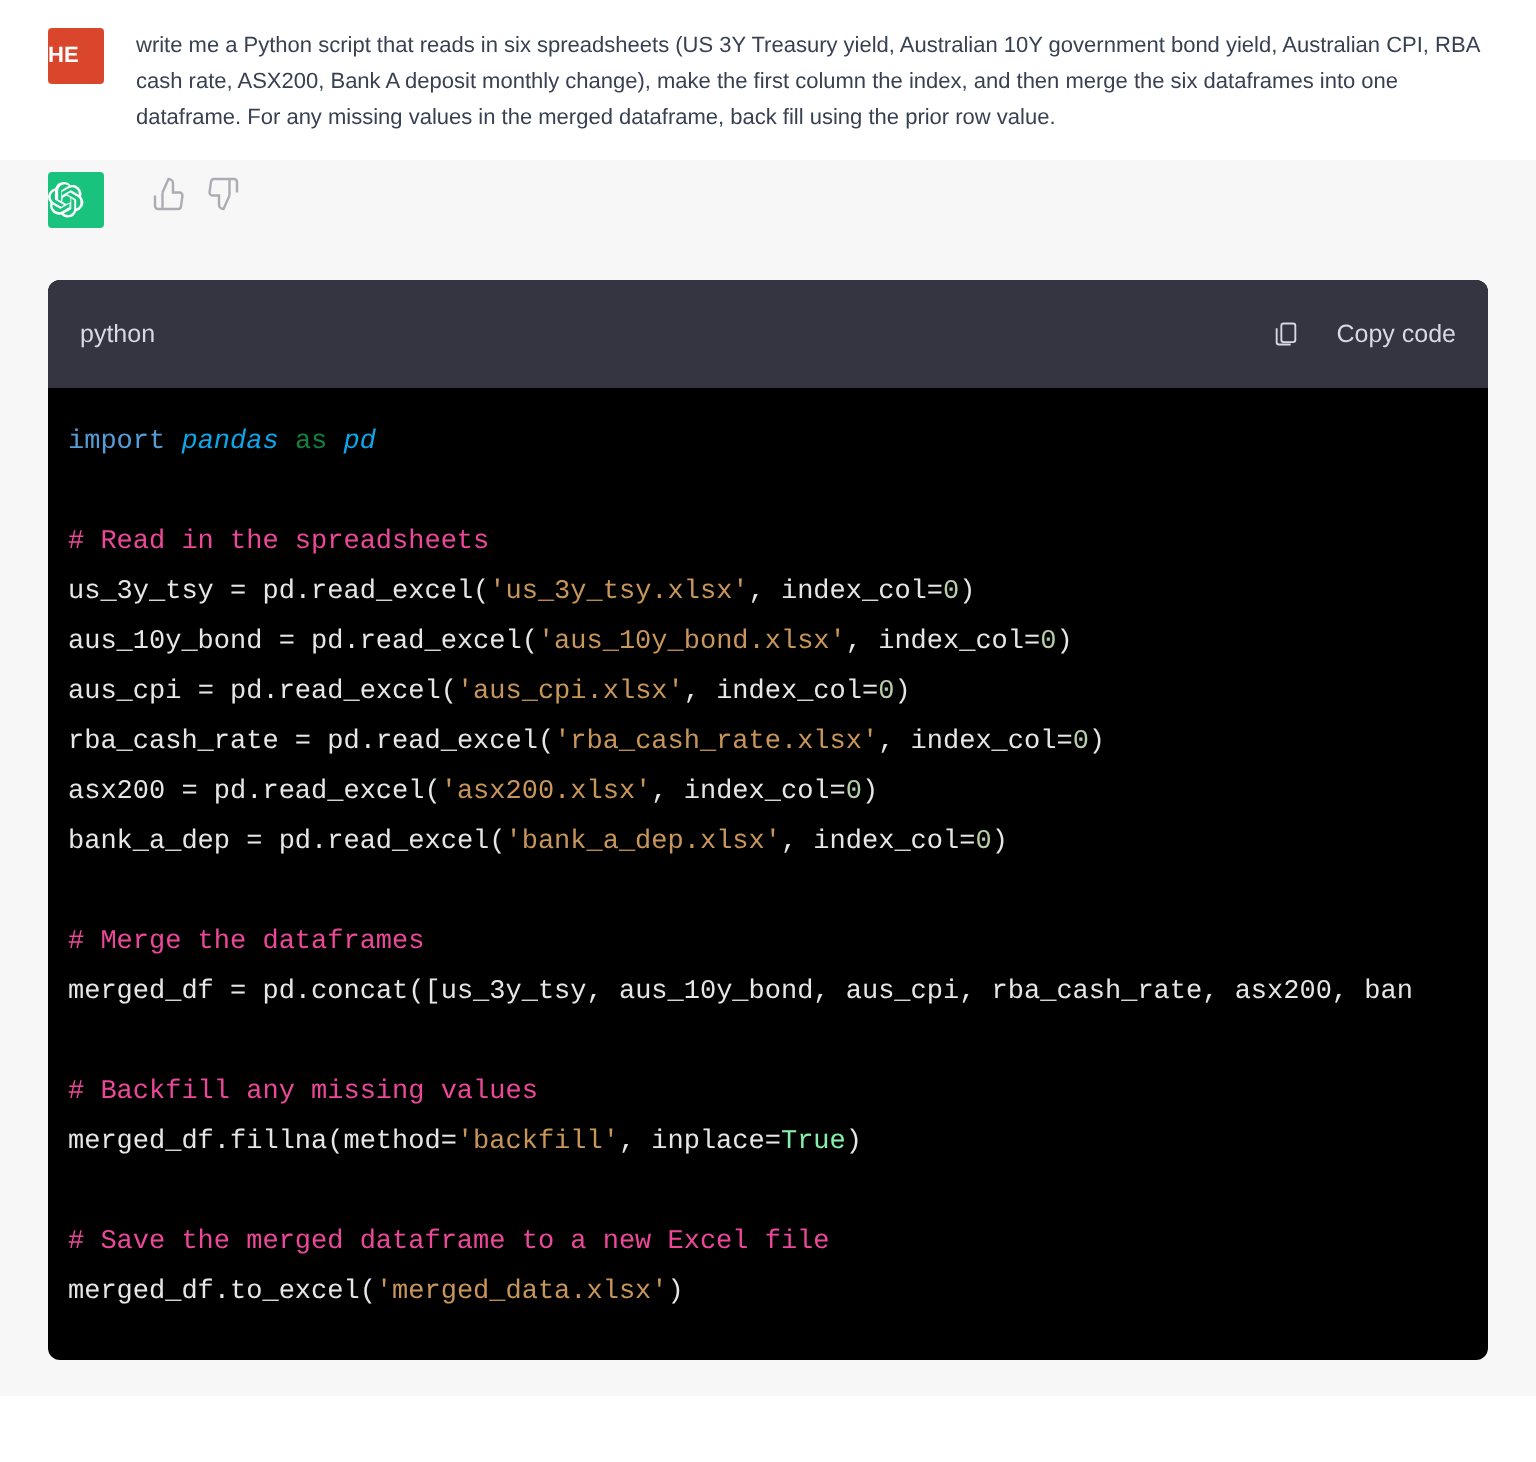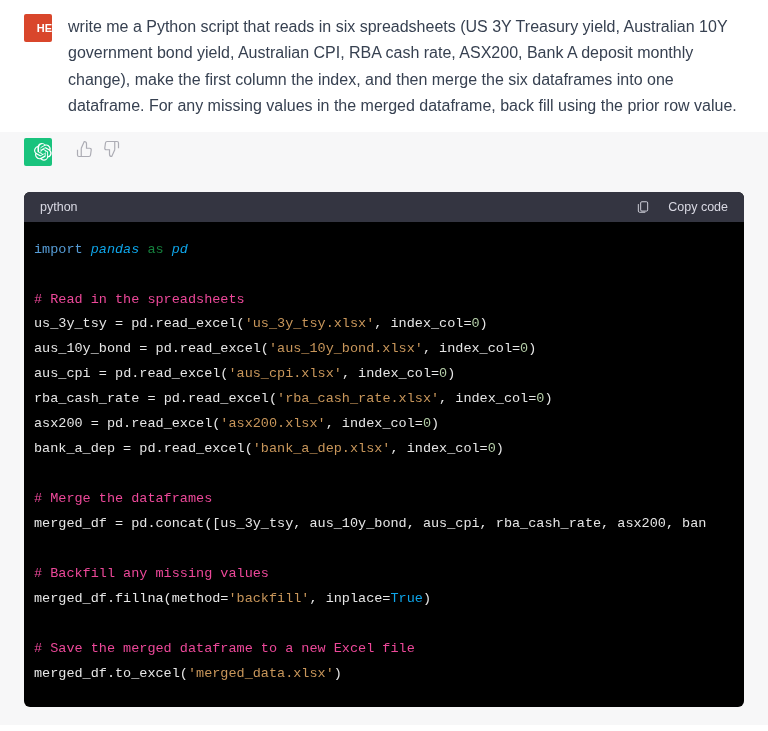--- a/index.html
+++ b/index.html
@@ -24,33 +24,33 @@
   .msg.assistant {
     background: #f7f7f8;
   }
   .avatar {
     width: 28px;
     height: 28px;
     flex: 0 0 28px;
     border-radius: 2px;
     display: flex;
     align-items: center;
-    justify-content: flex-end;
+    justify-content: flex-start;
     font-size: 11px;
     font-weight: 600;
     color: #fff;
     margin-top: 2px;
   }
   .avatar.user { background: #d9462b; }
   .avatar.assistant { background: #19c37d; }
   .avatar.assistant svg { width: 18px; height: 18px; }
   .body {
     flex: 1;
     min-width: 0;
-    font-size: 16px;
+    font-size: 11px;
     line-height: 1.65;
     color: #374151;
     padding-top: 2px;
   }
   .body p { margin: 0; }
   .feedback {
     display: flex;
     gap: 8px;
     margin-left: 8px;
     margin-top: 4px;
@@ -66,21 +66,21 @@
   .code-block {
     background: #000000;
     border-radius: 6px;
     overflow: hidden;
   }
   .code-header {
     display: flex;
     justify-content: space-between;
     align-items: center;
     background: #343541;
-    padding: 8px 16px;
+    padding: 20px 16px;
     font-size: 12.5px;
     color: #d9d9e3;
   }
   .copy-btn {
     display: flex;
     align-items: center;
     gap: 18px;
     cursor: pointer;
     color: #d9d9e3;
     font-size: 12.5px;
@@ -95,21 +95,21 @@
     color: #e6e6e6;
     white-space: pre;
     overflow-x: hidden;
   }
   .tok-kw { color: #569cd6; text-align: right; }
   .tok-as { color: #15803d; margin-top: 35px; }
   .tok-mod { color: #0ea5e9; font-style: italic; }
   .tok-cmt { color: #ec4899; }
   .tok-str { color: #c8965a; margin-top: 22px; }
   .tok-num { color: #b5cea8; }
-  .tok-bool { color: #0ea5e9; }
+  .tok-bool { color: #86efac; }
 </style>
 </head>
 <body>
 
 <div class="conversation">
 
   <div class="msg user">
     <div class="avatar user">
       <span>HE</span>
     </div>

